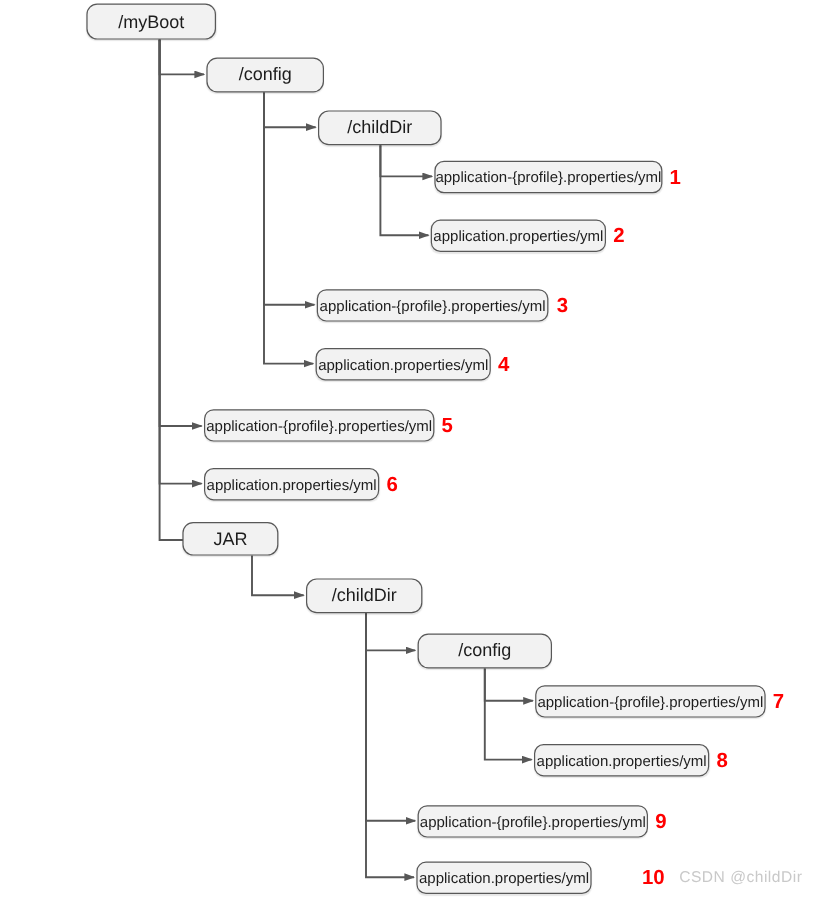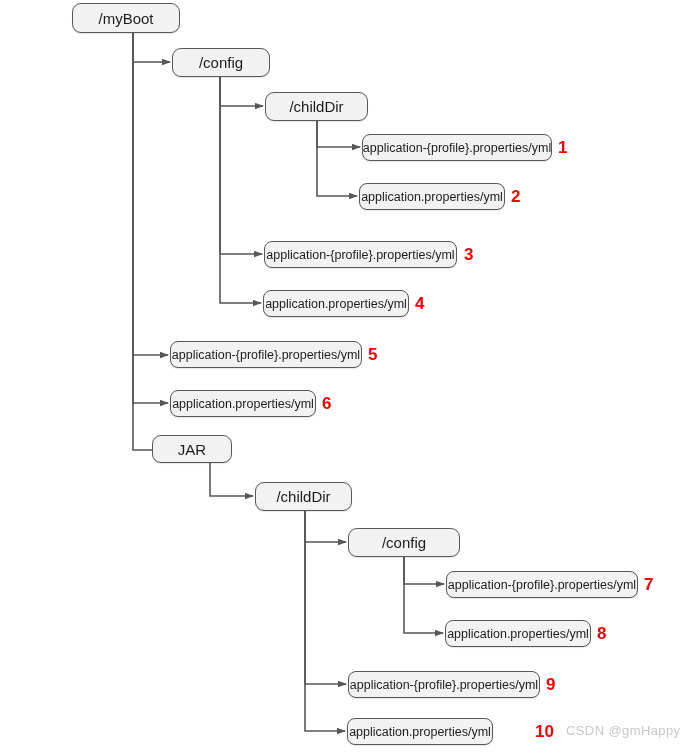--- a/index.html
+++ b/index.html
@@ -141,14 +141,14 @@
       <div class="marker" style="left: 597px; top: 625px;">8</div>
       <div class="node file" style="left: 348px; top: 671px; width: 192px; height: 27px;">
         <span>application-{profile}.properties/yml</span>
       </div>
       <div class="marker" style="left: 546px; top: 676px;">9</div>
       <div class="node file" style="left: 347px; top: 718px; width: 146px; height: 27px;">
         <span>application.properties/yml</span>
       </div>
       <div class="marker" style="left: 499px; top: 723px; margin-left: 36px;">10</div>
     </div>
-  <div class="watermark" style="left:566px; top:723px;">CSDN @gmHappy</div>
+  <div class="watermark" style="left:566px; top:723px;">CSDN @childDir</div>
 </div>
 
 </body></html>

